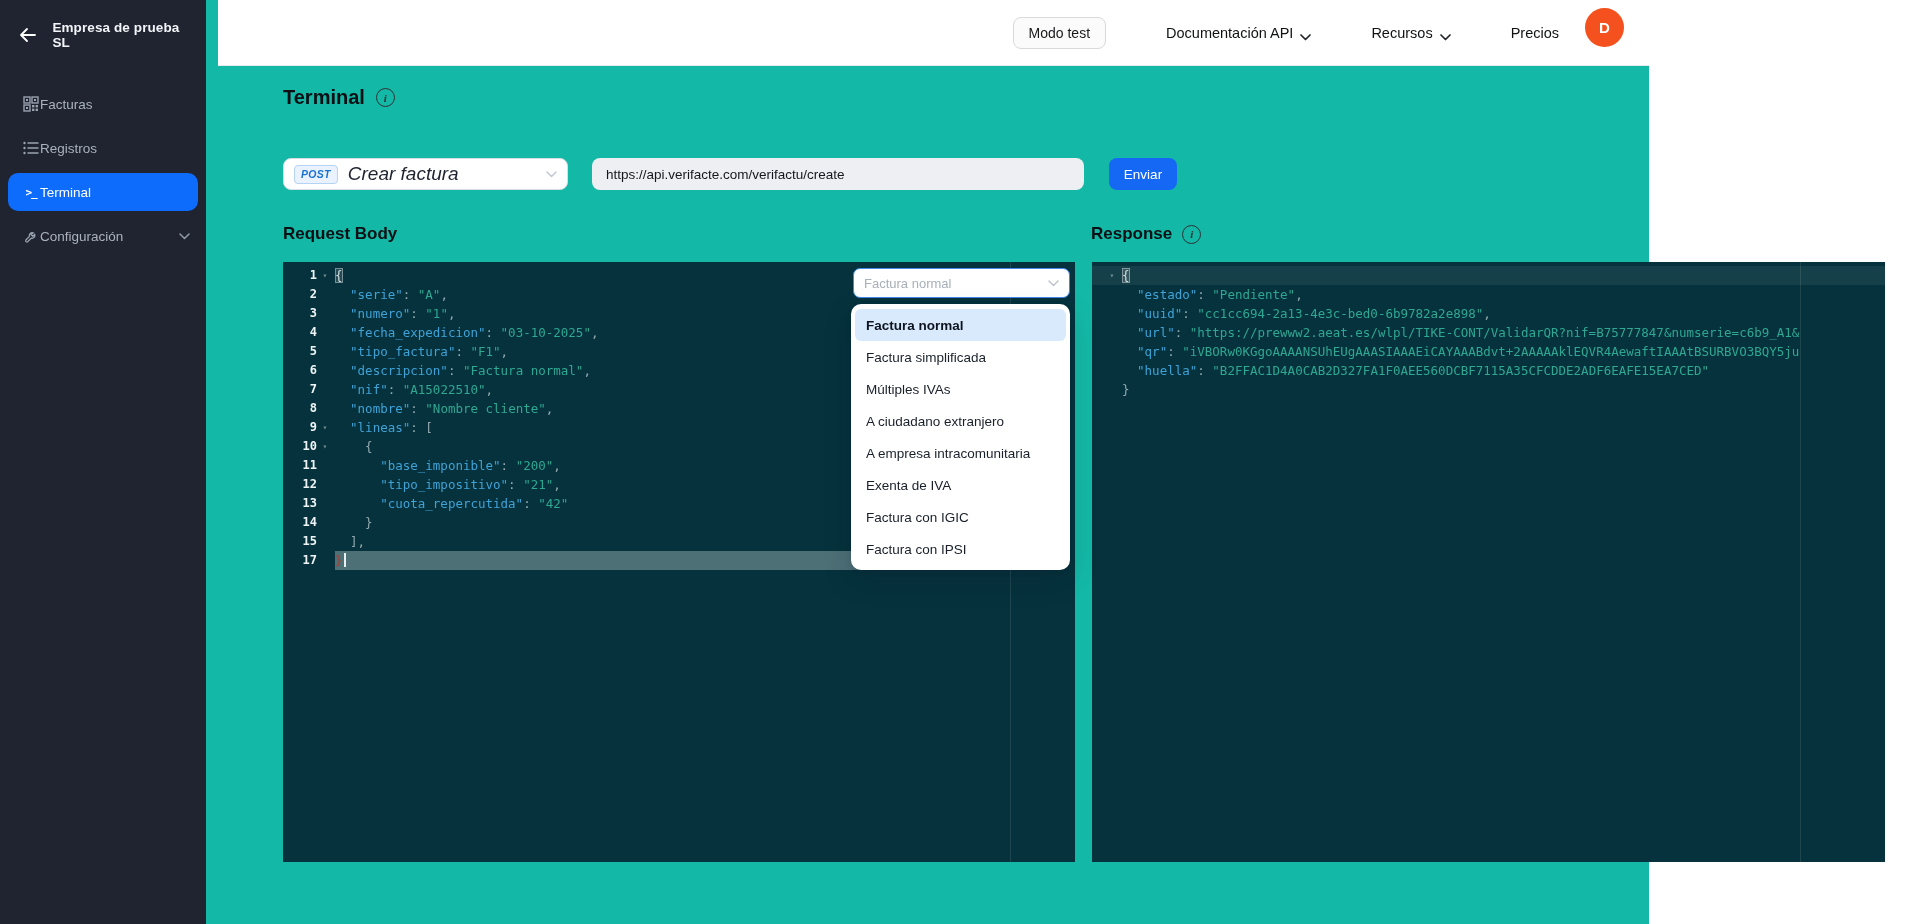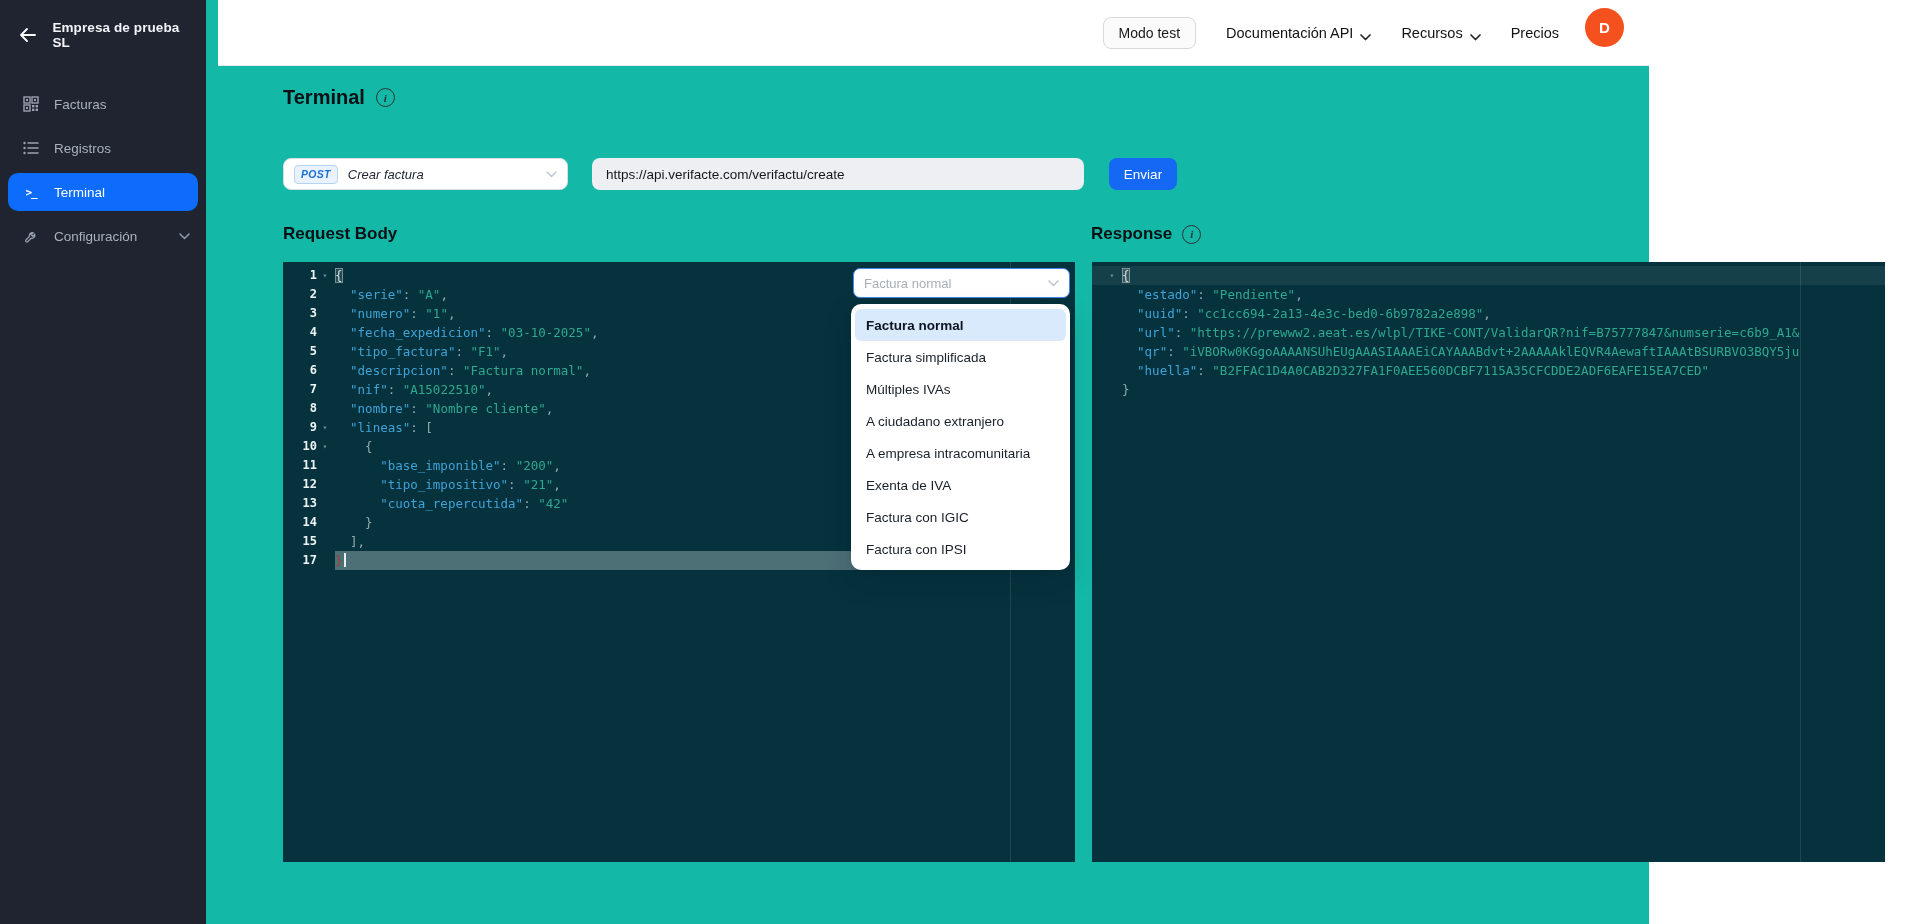--- a/index.html
+++ b/index.html
@@ -5,42 +5,42 @@
   * { margin:0; padding:0; box-sizing:border-box; }
   html,body { width:1911px; height:924px; background:#fff; font-family:"Liberation Sans", sans-serif; overflow:hidden; }
   .app { position:relative; width:1649px; height:924px; background:#14b8a6; }
 
   
   .sidebar { position:absolute; left:0; top:0; width:206px; height:924px; background:#1f2430; color:#aab2bd; }
   .sb-head { display:flex; align-items:center; gap:14px; padding:20px 16px 6px 18px; }
   .back-btn { width:22px; height:22px; display:flex; align-items:center; justify-content:center; cursor:pointer; color:#fff; }
   .company { color:#f2f4f7; font-size:13.5px; font-weight:700; letter-spacing:.1px; }
   .sb-nav { margin-top:26px; display:flex; flex-direction:column; }
-  .sb-item { position:relative; display:flex; align-items:center; gap:14px; height:44px; padding:0 16px 0 22px; font-size:13.5px; color:#aab2bd; cursor:pointer; }
+  .sb-item { position:relative; display:flex; align-items:center; height:44px; padding:0 16px 0 22px; font-size:13.5px; color:#aab2bd; cursor:pointer; }
   .sb-item .ic { width:18px; display:flex; justify-content:center; color:#9aa3af; }
   .sb-item.active { background:#0d6cfb; color:#fff; border-radius:10px; margin:0 8px; padding:0 8px 0 14px; height:38px; margin-top:3px; margin-bottom:3px; }
   .sb-item.active .ic { color:#fff; }
   .sb-item .chev { margin-left:auto; color:#8d96a3; }
   .term-glyph { font-family:"DejaVu Sans Mono", monospace; font-size:11px; font-weight:700; letter-spacing:-1px; }
 
   
-  .header { position:absolute; left:218px; top:0; right:0; height:66px; background:#fff; border-bottom:1px solid #e9eaec; display:flex; align-items:center; justify-content:flex-end; gap:30px; padding-right:90px; }
+  .header { position:absolute; left:218px; top:0; right:0; height:66px; background:#fff; border-bottom:1px solid #e9eaec; display:flex; align-items:center; justify-content:flex-end; gap:60px; padding-right:90px; }
   .mode-btn { border:1px solid #d7d9dc; background:#fbfbfb; border-radius:8px; padding:7px 15px; font-size:14px; color:#18181b; cursor:pointer; font-family:inherit; }
   .nav-link { display:flex; align-items:flex-end; gap:7px; font-size:14.5px; color:#101214; cursor:pointer; }
   .nav-link .chev { color:#24262a; margin-top:2px; }
   .avatar { position:absolute; right:25px; top:8px; width:39px; height:39px; border-radius:50%; background:#f4511e; color:#fff; font-size:15px; font-weight:700; display:flex; align-items:center; justify-content:center; cursor:pointer; }
 
   
   .page-title-row { position:absolute; left:283px; top:86px; display:flex; align-items:center; gap:11px; }
   .page-title { font-size:20px; font-weight:700; color:#0c0f14; }
   .info-ic { width:19px; height:19px; border:1.6px solid #2c3136; border-radius:50%; color:#2c3136; font-size:11px; font-weight:700; display:flex; align-items:center; justify-content:center; cursor:pointer; font-family:"Liberation Serif", serif; font-style:italic; }
 
   .method-select { position:absolute; left:283px; top:158px; width:285px; height:32px; background:#fff; border:1px solid #d9dde3; border-radius:8px; display:flex; align-items:center; gap:10px; padding:0 10px; cursor:pointer;font-style:italic; }
   .method-badge { background:#e9f2fe; border:1px solid #b5d3f5; color:#1a73d1; font-size:10.5px; font-weight:700; border-radius:4px; padding:2.5px 6px; letter-spacing:.3px; }
-  .method-label { font-size:13px; color:#1f2430; }
+  .method-label { font-size:19px; color:#1f2430; }
   .method-select .chev { margin-left:auto; color:#c2c8cf; }
 
   .url-input { position:absolute; left:592px; top:158px; width:492px; height:32px; background:#edeff2; border:none; border-radius:8px; padding:0 14px; font-size:13.5px; color:#14171c; font-family:inherit; outline:none; }
   .send-btn { position:absolute; left:1109px; top:158px; width:68px; height:32px; background:#1568f3; color:#fff; border:none; border-radius:8px; font-size:13.5px; cursor:pointer; font-family:inherit; }
 
   .panel-title { position:absolute; top:224px; display:flex; align-items:center; gap:10px; font-size:17px; font-weight:700; color:#0c0f14; }
   .panel-title.req { left:283px; }
   .panel-title.res { left:1091px; }
 
   

